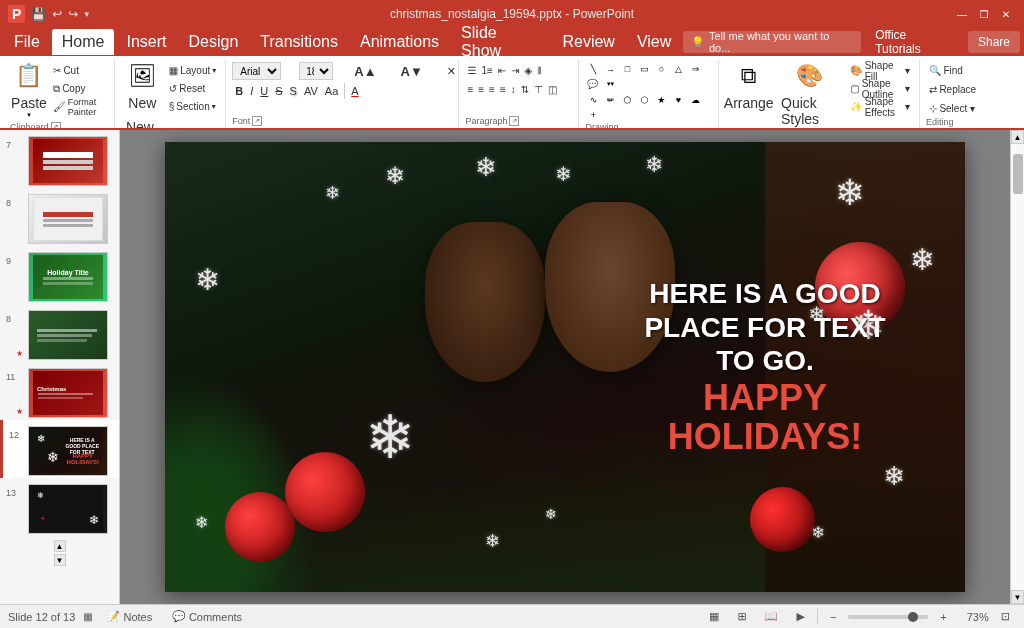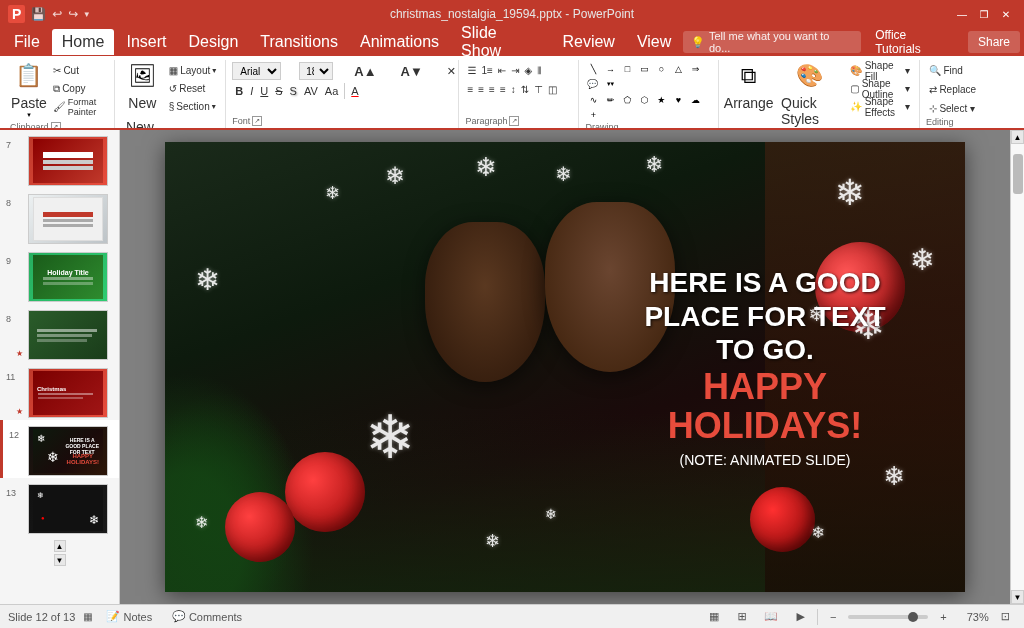--- a/index.html
+++ b/index.html
@@ -752,21 +752,20 @@
       <div class="snowflake" style="right:60px; bottom:100px; font-size:26px;">❄</div>
       <div class="snowflake small" style="right:140px; bottom:50px; font-size:16px;">❄</div>
       <div class="snowflake large" style="right:80px; top:160px; font-size:40px;">❄</div>
 
       <div class="slide-text-area">
         <div class="slide-main-text">HERE IS A GOOD PLACE FOR TEXT TO GO.</div>
         <div class="slide-holiday-text">
           
           HAPPY<br>HOLIDAYS!
         </div>
-        <div class="slide-note-text">(NOTE: ANIMATED SLIDE)</div>
       </div>
     </div>
   </div>
 </div>
 
 <div id="statusbar">
   <span>Slide 12 of 13</span>
   <span style="font-size:10px;">▦</span>
   <div class="status-btn">
     <span>📝</span>

